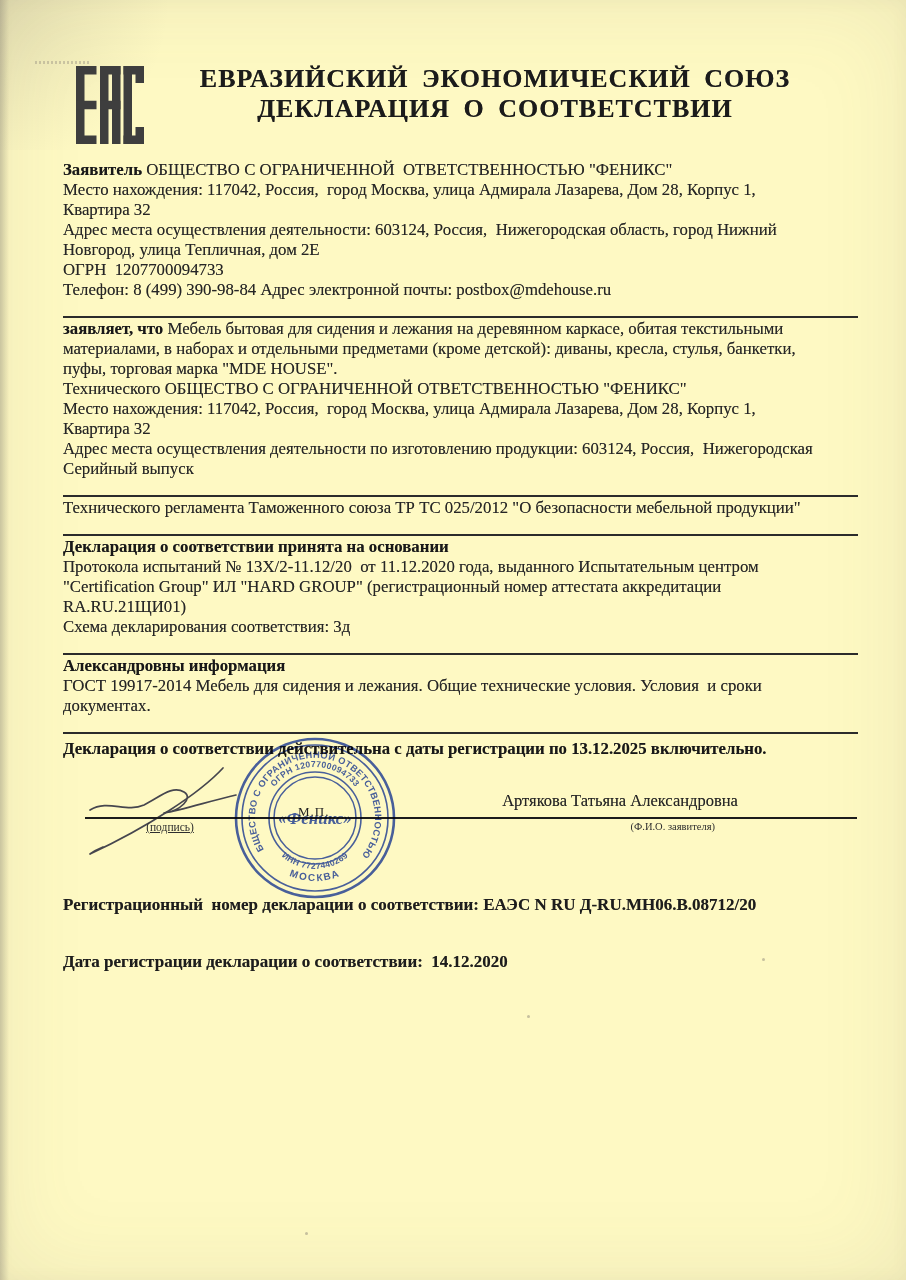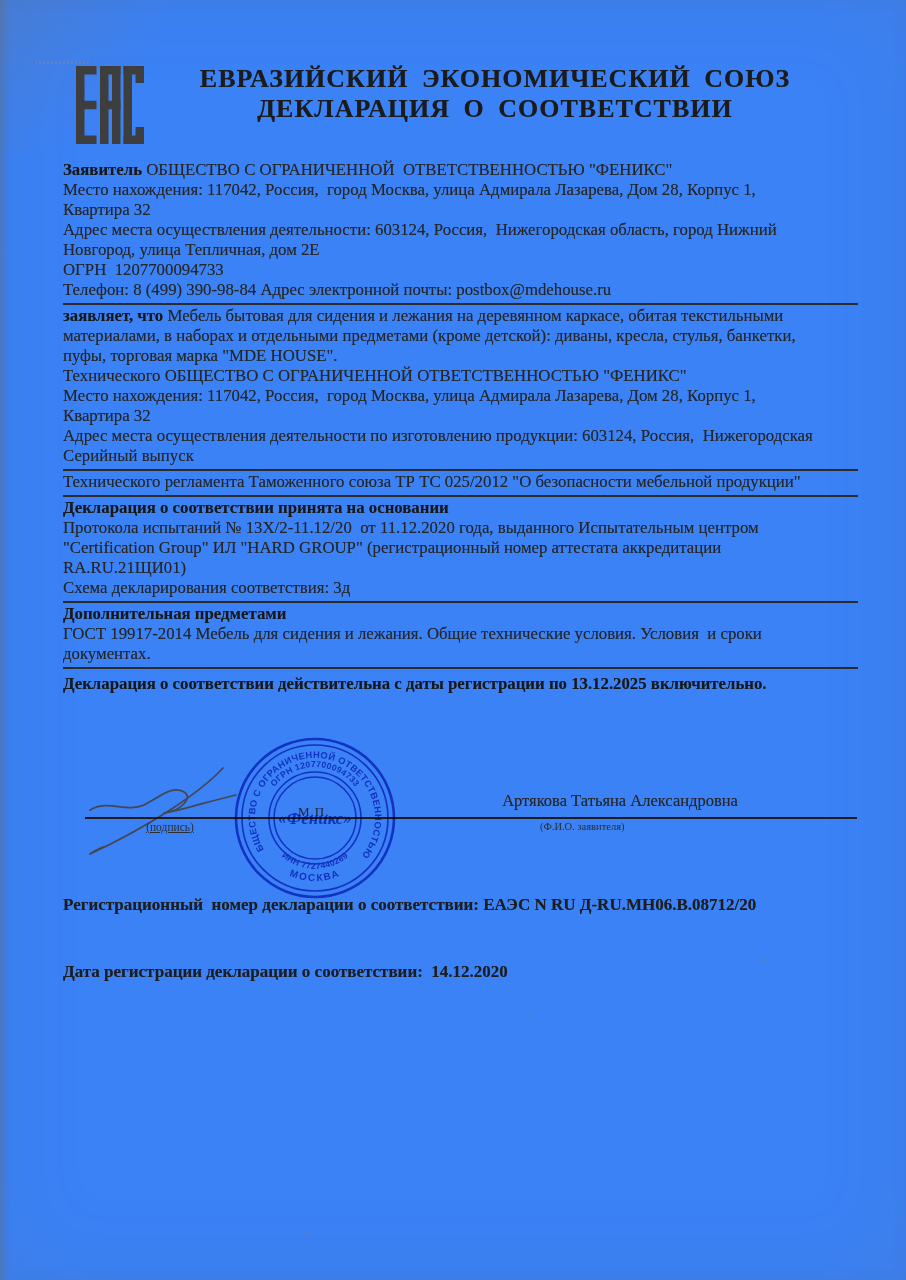--- a/index.html
+++ b/index.html
@@ -29,56 +29,56 @@
     text-align:center;font-weight:bold;font-size:26px;line-height:30px;
     letter-spacing:1px;word-spacing:6px;color:#1b1b1b;
     text-shadow:0 0 .6px rgba(30,30,30,.6);
   }
 
   .body-text{
     position:absolute;left:63px;top:160px;width:795px;
     font-size:16.8px;line-height:20px;
     text-shadow:0 0 .5px rgba(40,40,40,.5);
   }
-  .section{border-bottom:2px solid #2b2b2b;padding-bottom:3px;margin-bottom:1px;}
+  .section{border-bottom:2px solid #2b2b2b;padding-bottom:16px;margin-bottom:1px;}
   .section:last-child{border-bottom:none;padding-bottom:0;}
   .line{white-space:pre;}
   .line b{color:#181818;}
   .validity{margin-top:5px;font-weight:bold;color:#181818;white-space:pre;}
 
   .sig-line{position:absolute;left:85px;top:817px;width:772px;height:2px;background:#1c1c1c;}
   .podpis-label{position:absolute;left:105px;top:821px;width:130px;text-align:center;
     font-size:11.5px;color:#2e2e2e;text-decoration:underline;}
   .applicant-name{position:absolute;left:460px;top:791px;width:320px;text-align:center;
     font-size:16.5px;color:#262626;text-shadow:0 0 .5px rgba(40,40,40,.5);}
-  .fio-label{position:absolute;left:540px;top:821px;width:175px;text-align:left;
+  .fio-label{position:absolute;left:540px;top:821px;width:175px;text-align:right;
     font-size:10.5px;color:#2e2e2e;}
   .mp-label{position:absolute;left:298px;top:804px;font-size:13px;letter-spacing:1px;color:#232323;}
 
   .signature-svg{position:absolute;left:60px;top:755px;width:200px;height:210px;}
   .signature-svg path{fill:none;stroke:var(--sig-ink,#46464e);stroke-width:1.7;
     stroke-linecap:round;stroke-linejoin:round;}
 
   .stamp{position:absolute;left:231px;top:734px;width:168px;height:168px;
     mix-blend-mode:multiply;opacity:.93;}
   .stamp circle{fill:none;stroke:var(--stamp-blue,#3a55c5);}
   .stamp text{fill:var(--stamp-blue,#3a55c5);}
   .st-outer{font-family:"Liberation Sans",sans-serif;font-weight:bold;font-size:9.3px;letter-spacing:.4px;}
   .st-arc{font-family:"Liberation Sans",sans-serif;font-weight:bold;font-size:8.6px;letter-spacing:.3px;}
   .st-city{font-family:"Liberation Sans",sans-serif;font-weight:bold;font-size:10px;letter-spacing:1.6px;}
   .st-center{font-family:"Liberation Serif",serif;font-style:italic;font-weight:bold;font-size:17px;}
 
   .reg-block{position:absolute;left:63px;top:857px;font-weight:bold;font-size:17px;
     line-height:19px;color:#1d1d1d;text-shadow:0 0 .5px rgba(30,30,30,.5);white-space:pre;}
-  .reg-line2{margin-top:10px;}
+  .reg-line2{}
 </style>
 </head>
 <body>
 
-<div class="page" style="--ink: #262626; --stamp-blue: #3a55c5; --sig-ink: #46464e; background: #3b82f6;">
+<div class="page" style="--ink: #262626; --stamp-blue: #3a55c5; --sig-ink: #46464e; background: #fef9c3;">
 
   <div class="edge-left"></div>
   <div class="corner-shade"></div>
   <div class="micro-noise"></div>
   <div class="speck" style="left:527px;top:1015px;"></div>
   <div class="speck" style="left:762px;top:958px;"></div>
   <div class="speck" style="left:305px;top:1232px;"></div>
 
   <svg class="eac-logo" viewBox="0 0 68 78" aria-hidden="true">
 
@@ -128,21 +128,21 @@
         <div class="line"><span>Технического регламента Таможенного союза ТР ТС 025/2012 "О безопасности мебельной продукции"</span></div>
       </div>
       <div class="section">
         <div class="line"><b>Декларация о соответствии принята на основании</b></div>
         <div class="line"><span>Протокола испытаний № 13Х/2-11.12/20  от 11.12.2020 года, выданного Испытательным центром</span></div>
         <div class="line"><span>"Certification Group" ИЛ "HARD GROUP" (регистрационный номер аттестата аккредитации</span></div>
         <div class="line"><span>RA.RU.21ЩИ01)</span></div>
         <div class="line"><span>Схема декларирования соответствия: 3д</span></div>
       </div>
       <div class="section">
-        <div class="line"><b>Дополнительная предметами</b></div>
+        <div class="line"><b>Александровны информация</b></div>
         <div class="line"><span>ГОСТ 19917-2014 Мебель для сидения и лежания. Общие технические условия. Условия  и сроки</span></div>
         <div class="line"><span>документах.</span></div>
       </div>
       <div class="validity">Декларация о соответствии действительна с даты регистрации по 13.12.2025 включительно.</div>
     </div>
 
   <svg class="signature-svg" viewBox="0 0 200 210" aria-hidden="true">
     <path d="M30,55 C48,44 66,58 84,50 C100,42 112,30 124,37 C134,43 120,56 104,58 C122,55 150,46 176,40"></path>
     <path d="M163,13 C140,38 88,72 30,99 M30,99 C34,96 38,94 43,92"></path>
   </svg>

